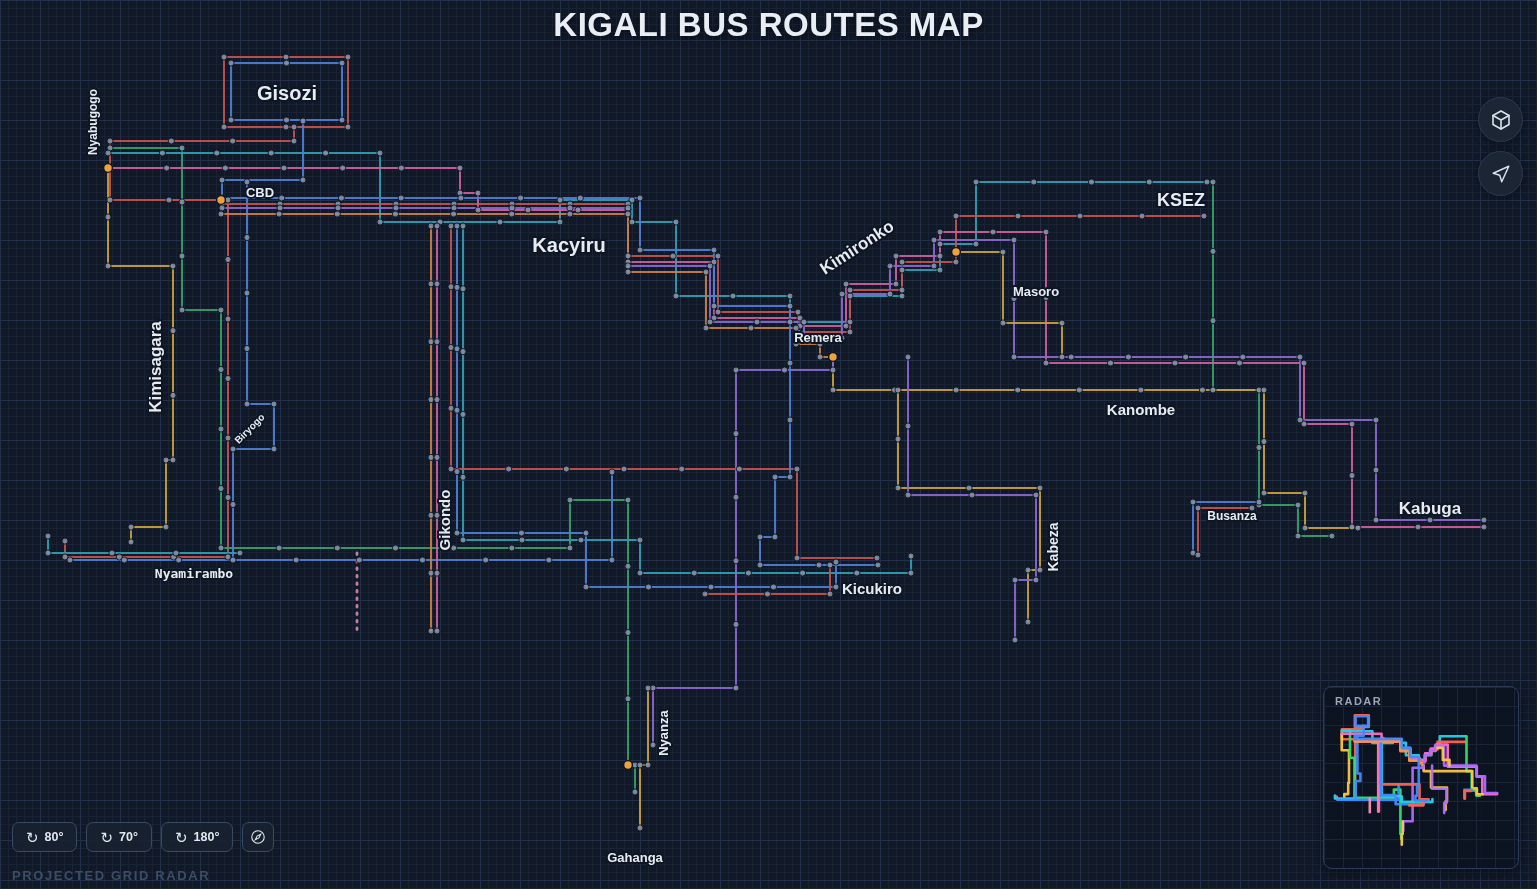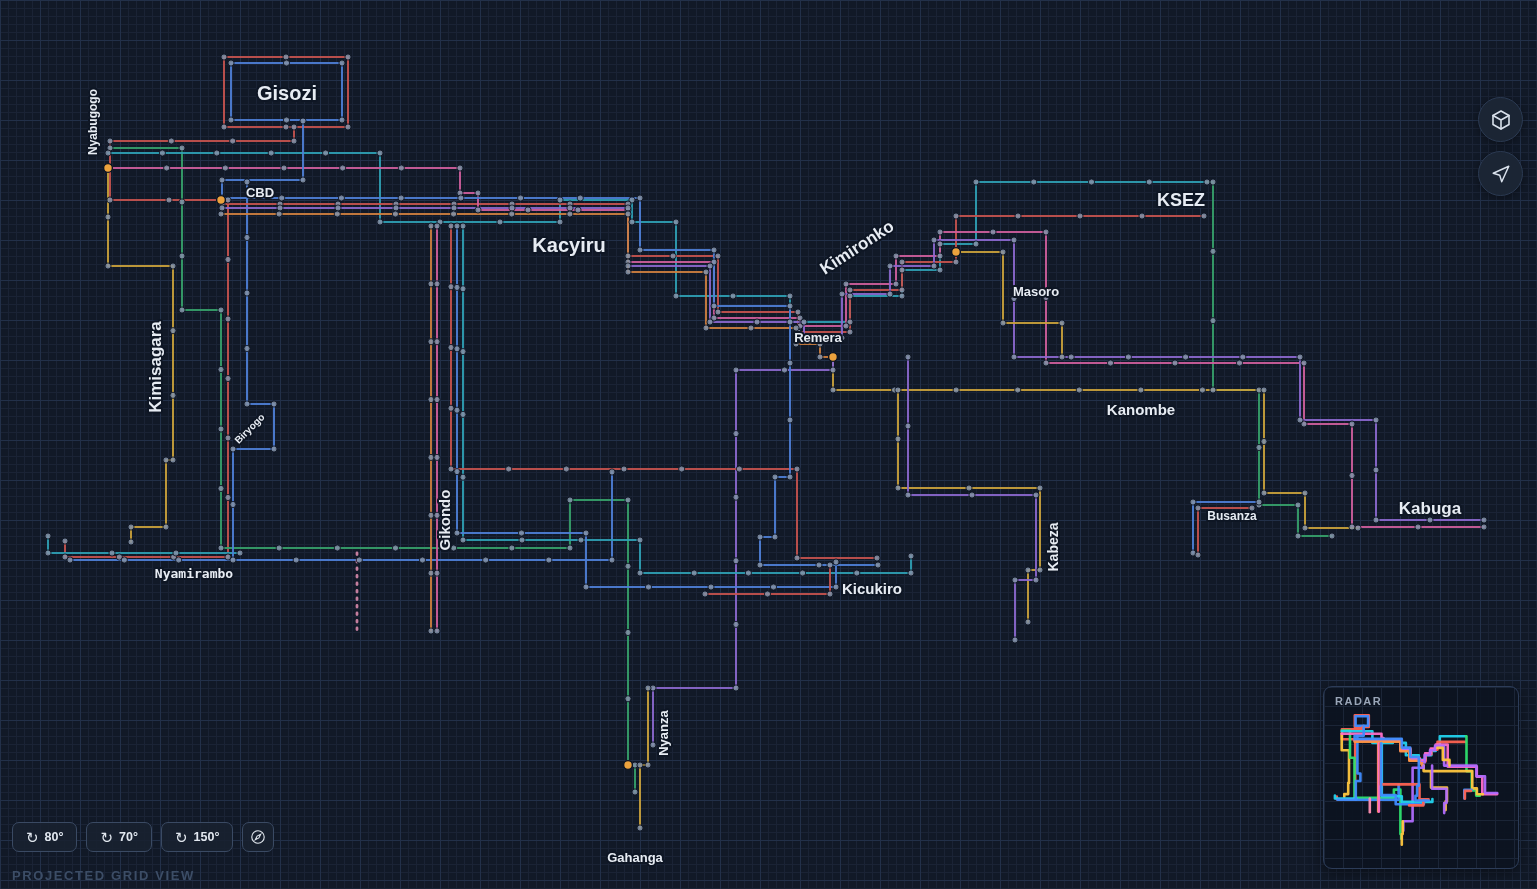--- a/index.html
+++ b/index.html
@@ -61,20 +61,21 @@
     padding:8px 0 1px 11px;font-weight:700;font-size:11px;letter-spacing:1.5px;
     color:#9aa6b8;
   }
   .radar svg{display:block;margin:4px auto 0 auto;}
 </style>
 </head>
 <body>
 
 <div class="app">
 
+  <div class="title">KIGALI BUS ROUTES MAP</div>
 
   <svg class="map" id="map" width="1537" height="889" viewBox="0 0 1537 889">
       <path d="M224 57 L348 57 L348 127 L224 127 L224 57" fill="none" stroke="#c5534f" stroke-width="2" opacity="0.93" stroke-linejoin="round" stroke-linecap="round"></path>
       <path d="M231 63 L342 63 L342 120 L231 120 L231 63" fill="none" stroke="#4d7fd6" stroke-width="2" opacity="0.93" stroke-linejoin="round" stroke-linecap="round"></path>
       <path d="M294 127 L294 141 L110 141 L110 200 L228 200 L228 557 L65 557 L65 541" fill="none" stroke="#c5534f" stroke-width="2" opacity="0.93" stroke-linejoin="round" stroke-linecap="round"></path>
       <path d="M108 168 L108 266 L173 266 L173 460 L166 460 L166 527 L131 527 L131 542" fill="none" stroke="#c9a13b" stroke-width="2" opacity="0.93" stroke-linejoin="round" stroke-linecap="round"></path>
       <path d="M110 148 L182 148 L182 310 L221 310 L221 548 L570 548 L570 500 L628 500 L628 765 L635 765 L635 792" fill="none" stroke="#36a06a" stroke-width="2" opacity="0.93" stroke-linejoin="round" stroke-linecap="round"></path>
       <path d="M48 536 L48 553 L240 553" fill="none" stroke="#2e9fb4" stroke-width="2" opacity="0.93" stroke-linejoin="round" stroke-linecap="round"></path>
       <path d="M247 182 L247 404 L274 404 L274 449 L233 449 L233 560 L70 560" fill="none" stroke="#4d7fd6" stroke-width="2" opacity="0.93" stroke-linejoin="round" stroke-linecap="round"></path>
       <path d="M233 560 L612 560 L612 472" fill="none" stroke="#4d7fd6" stroke-width="2" opacity="0.93" stroke-linejoin="round" stroke-linecap="round"></path>
@@ -525,31 +526,31 @@
     <button class="ctrl">
       <span class="rot">↻</span>
       <span>80°</span>
     </button>
     <button class="ctrl">
       <span class="rot">↻</span>
       <span>70°</span>
     </button>
     <button class="ctrl">
       <span class="rot">↻</span>
-      <span>150°</span>
+      <span>180°</span>
     </button>
     <button class="ctrl icon-only">
       <svg width="18" height="18" viewBox="0 0 24 24">
         <circle cx="12" cy="12" r="8.3"></circle>
         <path d="M15.6 8.4 L13.2 13.2 L8.4 15.6 L10.8 10.8 Z"></path>
       </svg>
     </button>
   </div>
 
-  <div class="caption">PROJECTED GRID VIEW</div>
+  <div class="caption">PROJECTED GRID RADAR</div>
 
   <div class="radar">
     <div class="radar-title">RADAR</div>
     <svg id="radar-map" width="186" height="146" viewBox="0 0 186 146">
         <path d="M26.8 3.2 L40.8 3.2 L40.8 14.9 L26.8 14.9 L26.8 3.2" fill="none" stroke="#ff6352" stroke-width="2.6" stroke-linejoin="round" stroke-linecap="round" opacity="0.95"></path>
         <path d="M27.6 4.2 L40.1 4.2 L40.1 13.8 L27.6 13.8 L27.6 4.2" fill="none" stroke="#3f8cff" stroke-width="2.6" stroke-linejoin="round" stroke-linecap="round" opacity="0.95"></path>
         <path d="M34.7 14.9 L34.7 17.3 L13.9 17.3 L13.9 27.2 L27.2 27.2 L27.2 87.2 L8.8 87.2 L8.8 84.5" fill="none" stroke="#ff6352" stroke-width="2.6" stroke-linejoin="round" stroke-linecap="round" opacity="0.95"></path>
         <path d="M13.7 21.8 L13.7 38.3 L21.0 38.3 L21.0 70.9 L20.2 70.9 L20.2 82.1 L16.3 82.1 L16.3 84.7" fill="none" stroke="#ffc63f" stroke-width="2.6" stroke-linejoin="round" stroke-linecap="round" opacity="0.95"></path>
         <path d="M13.9 18.5 L22.0 18.5 L22.0 45.7 L26.5 45.7 L26.5 85.7 L65.9 85.7 L65.9 77.6 L72.4 77.6 L72.4 122.1 L73.2 122.1 L73.2 126.7" fill="none" stroke="#2ee06e" stroke-width="2.6" stroke-linejoin="round" stroke-linecap="round" opacity="0.95"></path>
         <path d="M6.9 83.6 L6.9 86.5 L28.6 86.5" fill="none" stroke="#22d3ee" stroke-width="2.6" stroke-linejoin="round" stroke-linecap="round" opacity="0.95"></path>

